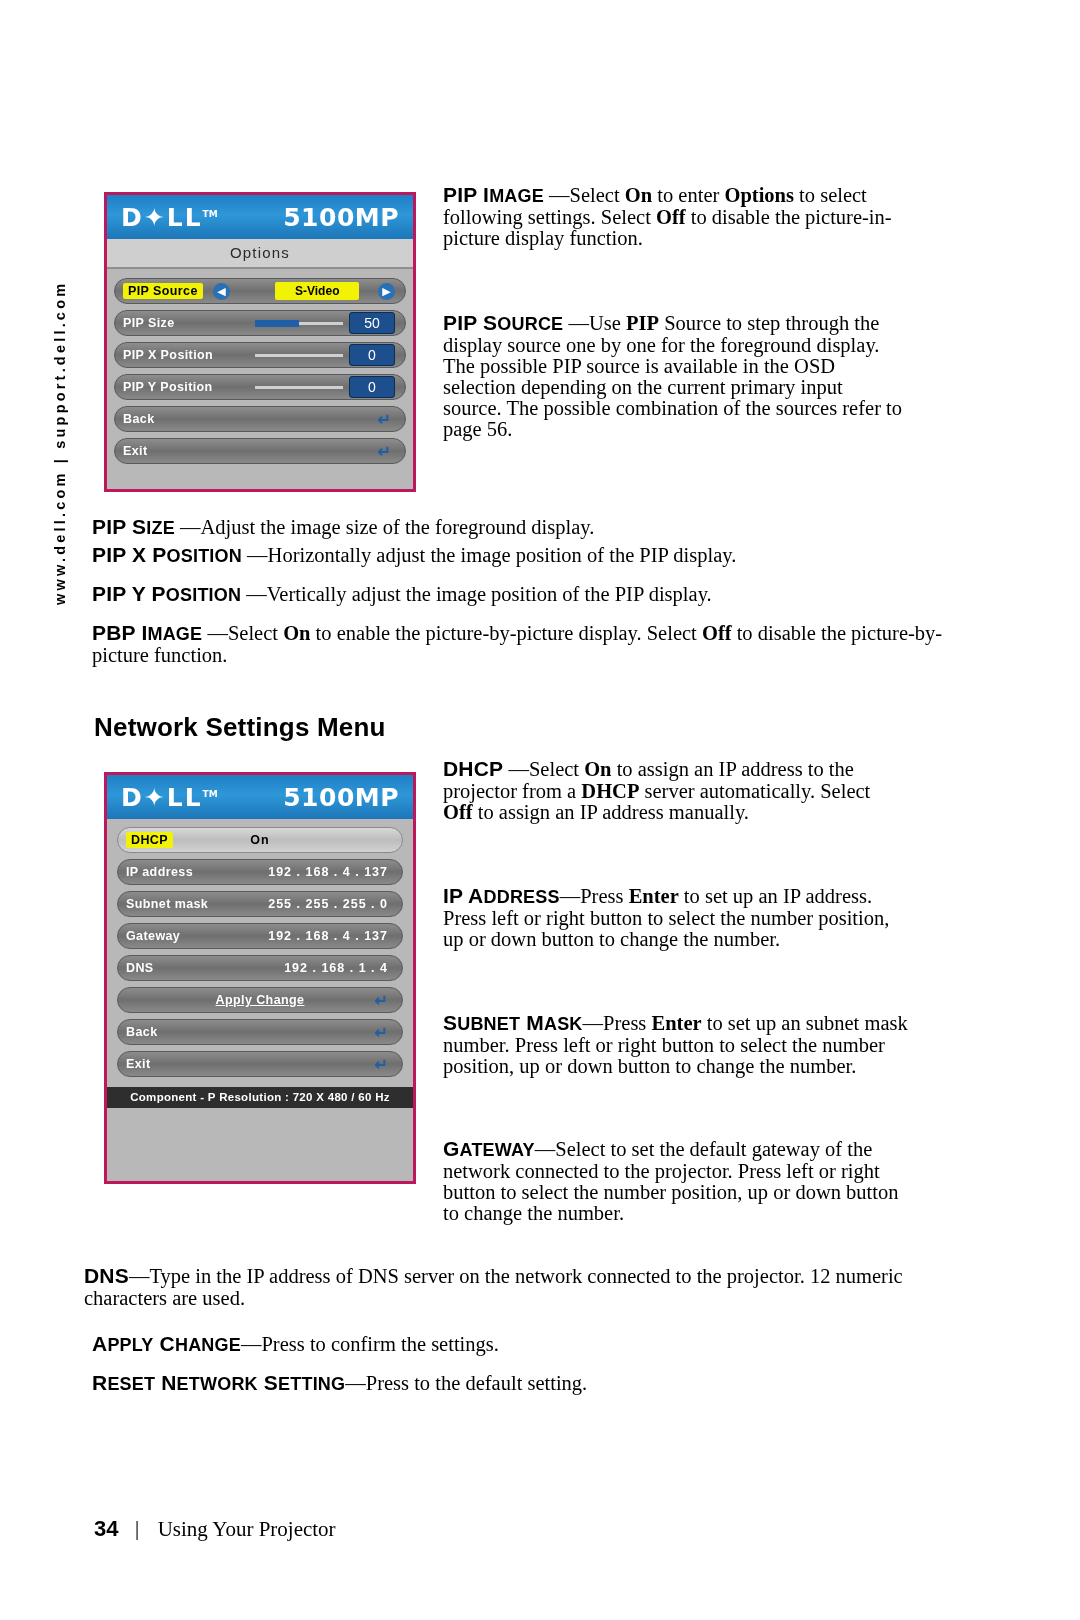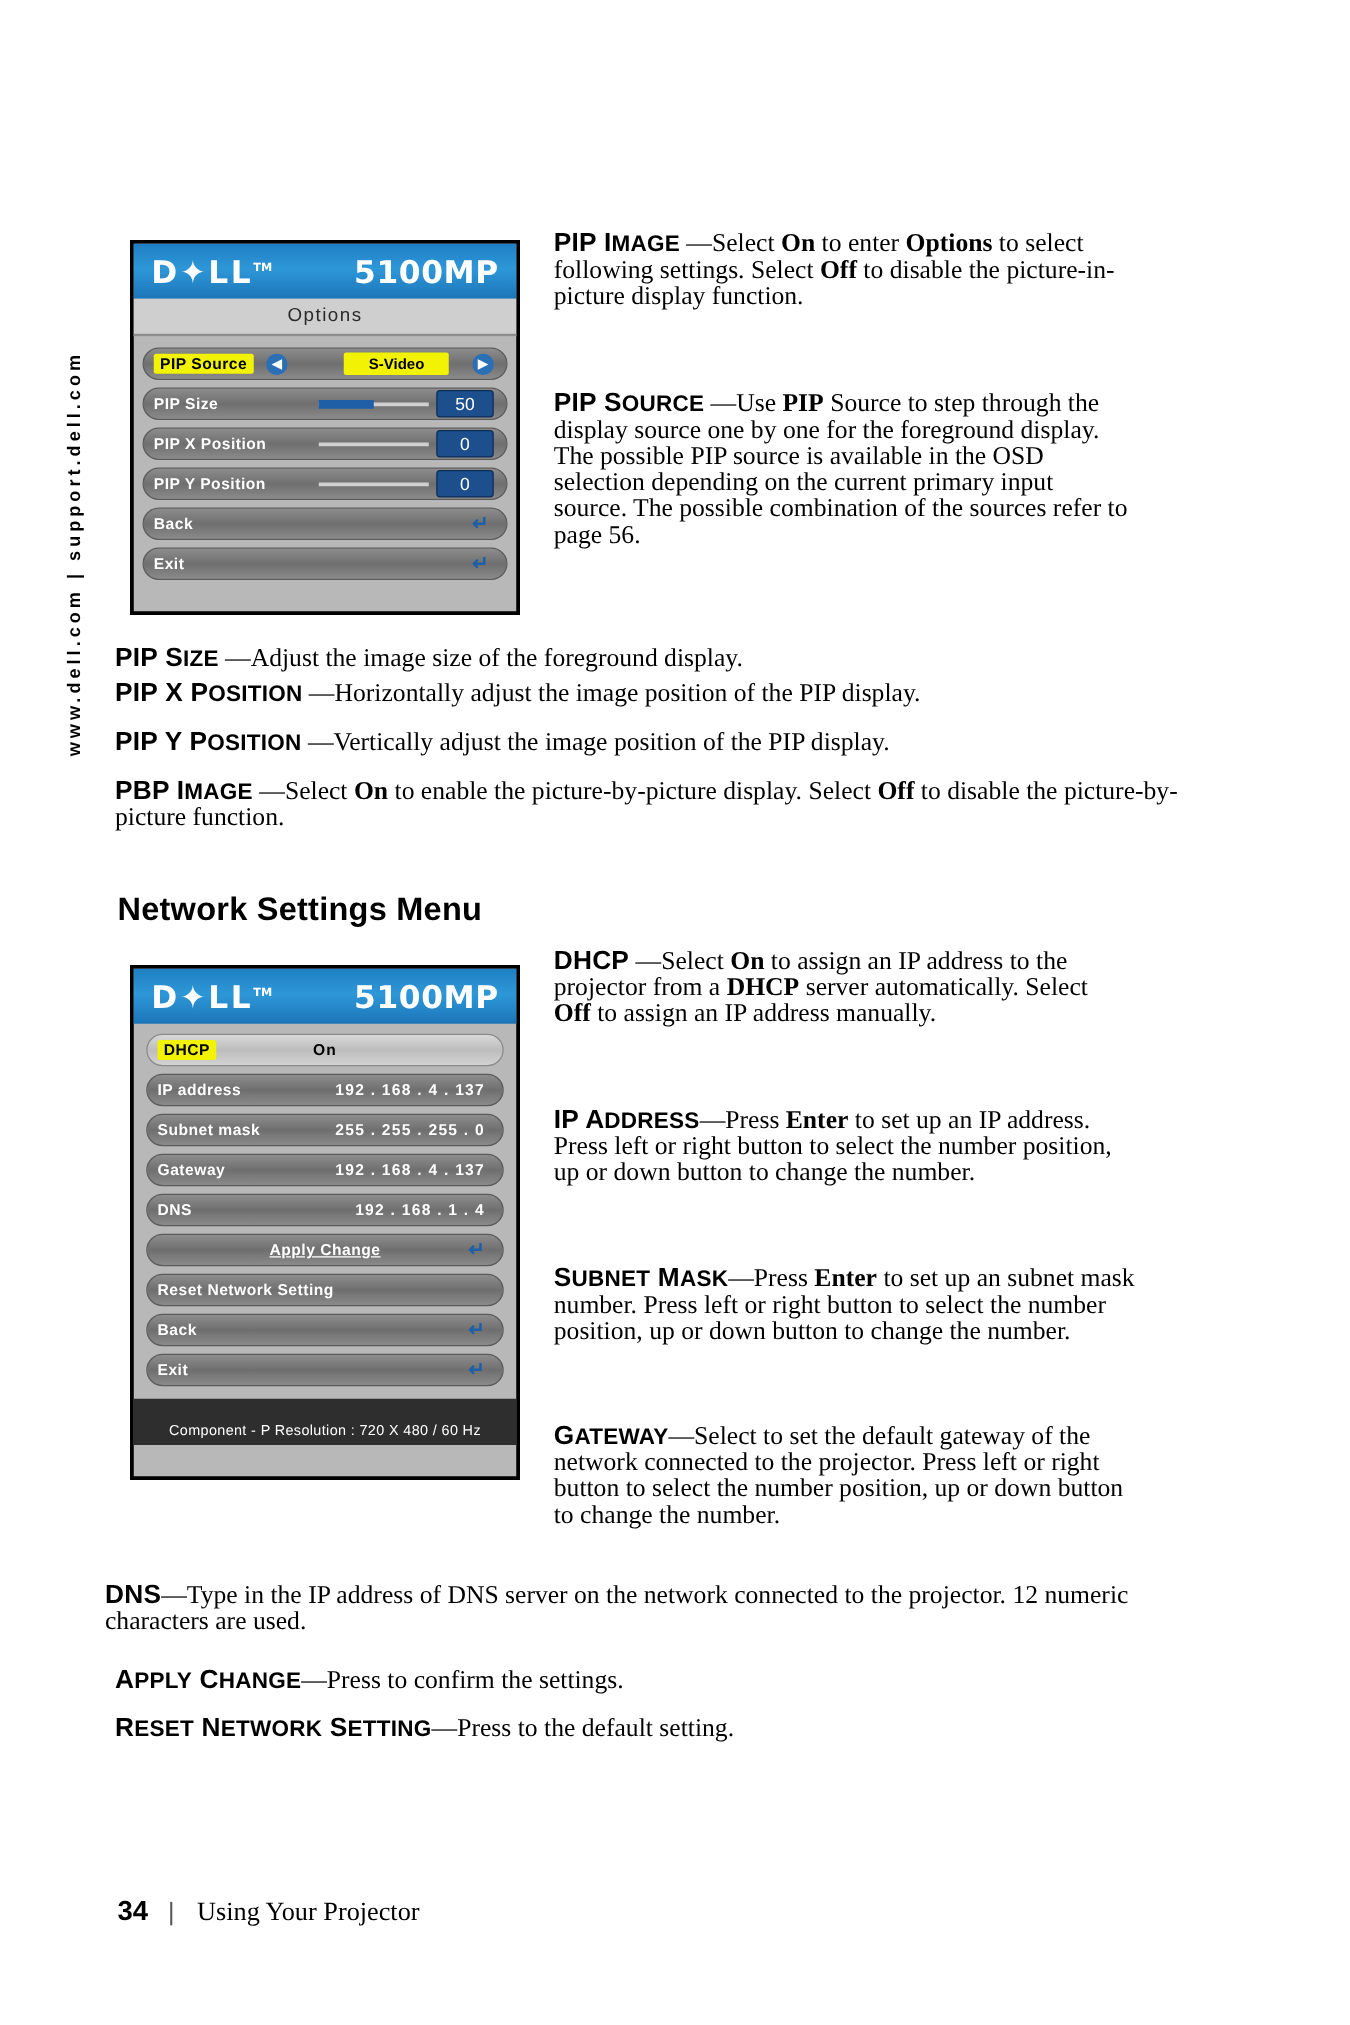--- a/index.html
+++ b/index.html
@@ -29,21 +29,21 @@
     font-size: 14.5px;
     letter-spacing: 3.2px;
     color: #000;
     white-space: nowrap;
     font-weight: 600;
   }
 
   
   .osd {
     position: absolute;
-    border: 3px solid #000000;
+    border: 3px solid #be185d;
     background: #b8b8b8;
     box-sizing: border-box;
     font-family: "Liberation Sans", sans-serif;
   }
   .osd-header {
     background: linear-gradient(to bottom, #1f7fc4 0%, #2e97d8 45%, #1c76b8 100%);
     height: 44px;
     display: flex;
     align-items: center;
     justify-content: space-between;
@@ -174,22 +174,23 @@
   }
   .row-center .row-label {
     color: #fff;
     text-decoration: underline;
   }
   .osd-status {
     background: #2e2e2e;
     color: #fff;
     font-size: 11.5px;
     text-align: center;
-    padding: 20px 0 5px;
+    padding: 4px 0 5px;
     letter-spacing: 0.3px;
+    font-weight: bold;
   }
   .net-val {
     position: absolute;
     left: 0;
     right: 0;
     text-align: center;
     color: #fff;
     font-size: 12.5px;
     font-weight: 700;
     letter-spacing: 1px;
@@ -368,23 +369,20 @@
     <div class="row">
       <span class="row-label">DNS</span>
       <span class="net-val" style="left:auto;right:14px;text-align:right;width:160px;">192 . 168 .  1 .   4</span>
     </div>
 
     <div class="row row-center">
       <span class="row-label">Apply Change</span>
       <span class="enter-ic">↵</span>
     </div>
 
-    <div class="row">
-      <span class="row-label">Reset Network Setting</span>
-    </div>
 
     <div class="row">
       <span class="row-label">Back</span>
       <span class="enter-ic">↵</span>
     </div>
 
     <div class="row">
       <span class="row-label">Exit</span>
       <span class="enter-ic">↵</span>
     </div>

